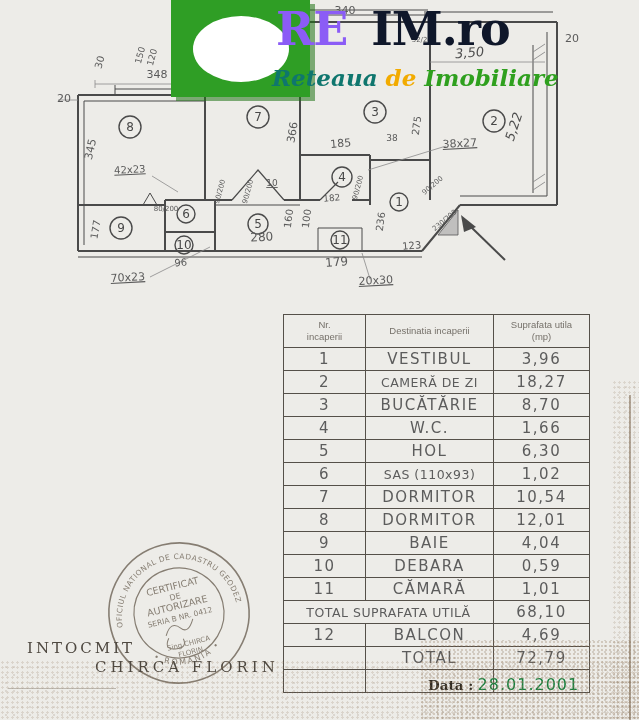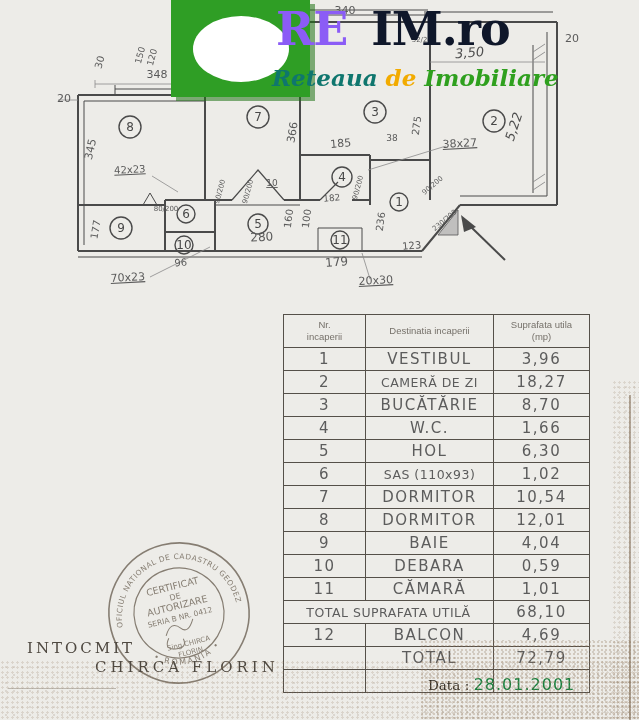--- a/index.html
+++ b/index.html
@@ -38,21 +38,21 @@
   table.rt td.small{font-size:12.5px;letter-spacing:.5px;}
   table.rt col.c1{width:82px;} table.rt col.c2{width:128px;} table.rt col.c3{width:96px;}
 
   
   #stamp{position:absolute;left:103px;top:537px;opacity:.9;}
   .stamp-txt{fill:#7b7266;font-family:"DejaVu Sans",sans-serif;}
   .footer-word{position:absolute;font-family:"DejaVu Serif",serif;color:#4e4840;}
   .pencil-line{position:absolute;left:8px;top:688px;width:108px;height:1px;
     background:#9a9287;opacity:.6;}
   .data-line{position:absolute;left:428px;top:675px;white-space:nowrap;}
-  .data-label{font-family:"DejaVu Serif",serif;font-weight:400;font-size:13.5px;color:#2f2a22;text-align:center;}
+  .data-label{font-family:"DejaVu Serif",serif;font-weight:700;font-size:13.5px;color:#2f2a22;text-align:center;}
   .data-value{font-family:"DejaVu Sans",sans-serif;font-size:16px;color:#15803d;letter-spacing:1px;}
 
   
   .speckle{position:absolute;pointer-events:none;
     background-image:radial-gradient(rgba(146,120,92,.38) 1px,transparent 1.4px),
                      radial-gradient(rgba(120,98,74,.28) 1px,transparent 1.3px);
     background-size:5px 5px,8px 8px;background-position:0 0,2px 3px;}
   .sp-bottom{left:0;top:660px;width:639px;height:60px;opacity:.55;}
   .sp-br{left:420px;top:640px;width:219px;height:80px;opacity:.8;background-size:4px 4px,6px 6px;}
   .sp-right{left:612px;top:380px;width:27px;height:340px;opacity:.5;}

